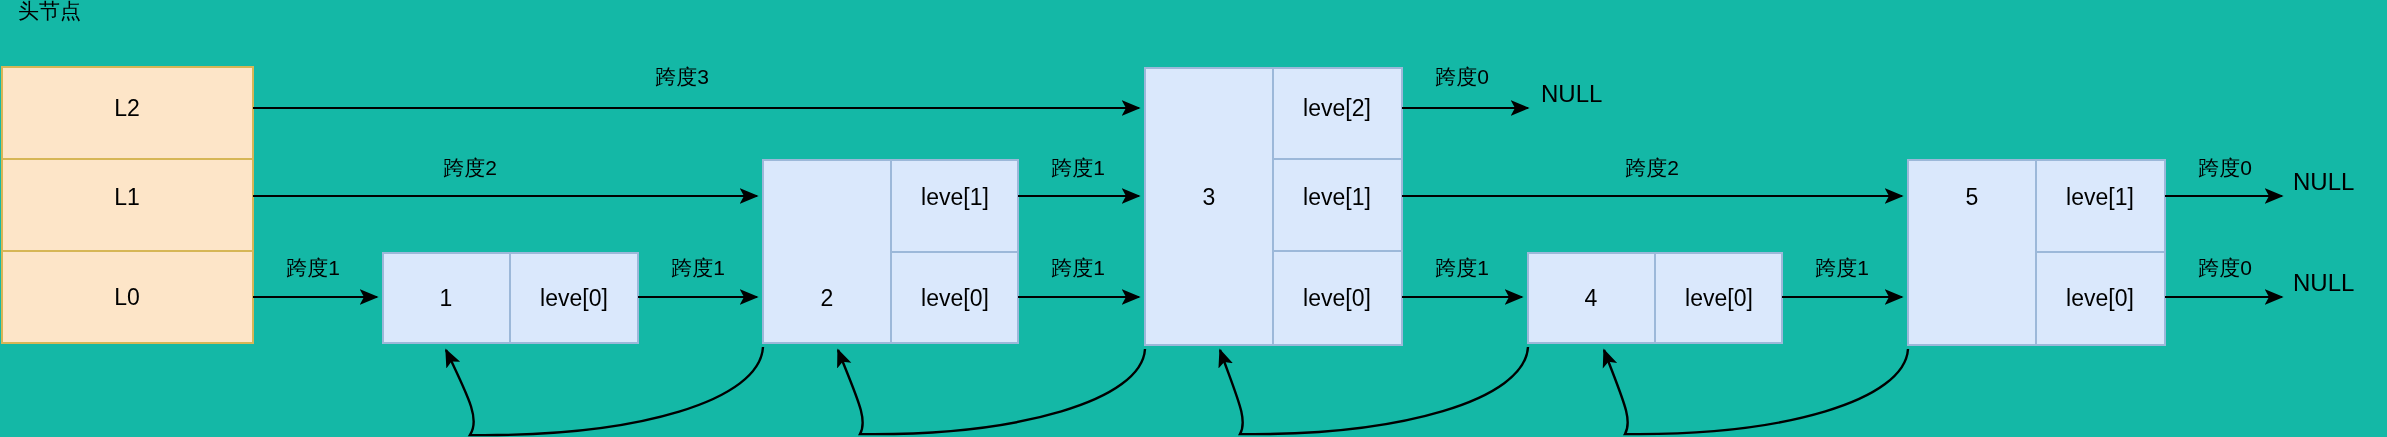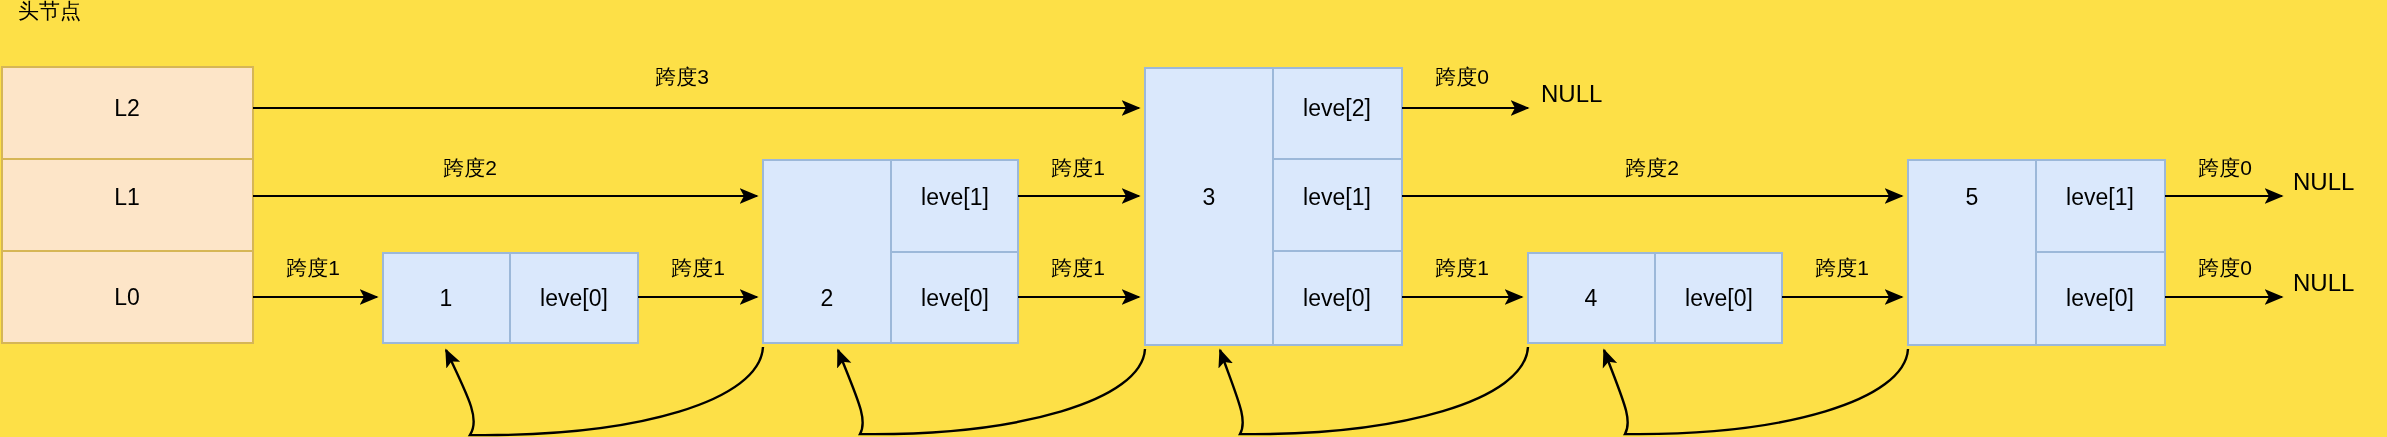--- a/index.html
+++ b/index.html
@@ -1,17 +1,17 @@
 <!DOCTYPE html>
 <html><head>
 <meta charset="utf-8">
 <style>
   html,body{margin:0;padding:0;background:#ffffff;}
   body{font-family:"Liberation Sans","DejaVu Sans",sans-serif;}
-  #canvas{position:relative;width:2387px;height:437px;background:#fde047;overflow:hidden;}
+  #canvas{position:relative;width:2387px;height:437px;background:#14b8a6;overflow:hidden;}
   svg{position:absolute;left:0;top:0;width:2387px;height:437px;}
   .node-box{fill:#dae8fc;stroke:#9cb8d9;stroke-width:2;}
   .head-box{fill:#fde5c8;stroke:#d6b656;stroke-width:2;}
   .divider-blue{stroke:#9cb8d9;stroke-width:2;}
   .divider-gold{stroke:#d6b656;stroke-width:2;}
   .link{stroke:#000000;stroke-width:2.2;fill:none;}
   .backlink{stroke:#000000;stroke-width:2.4;fill:none;}
   text{font-family:"Liberation Sans","DejaVu Sans",sans-serif;fill:#000000;}
   .lbl-title{font-size:21px;}
   .lbl-span{font-size:21px;text-anchor:middle;}

